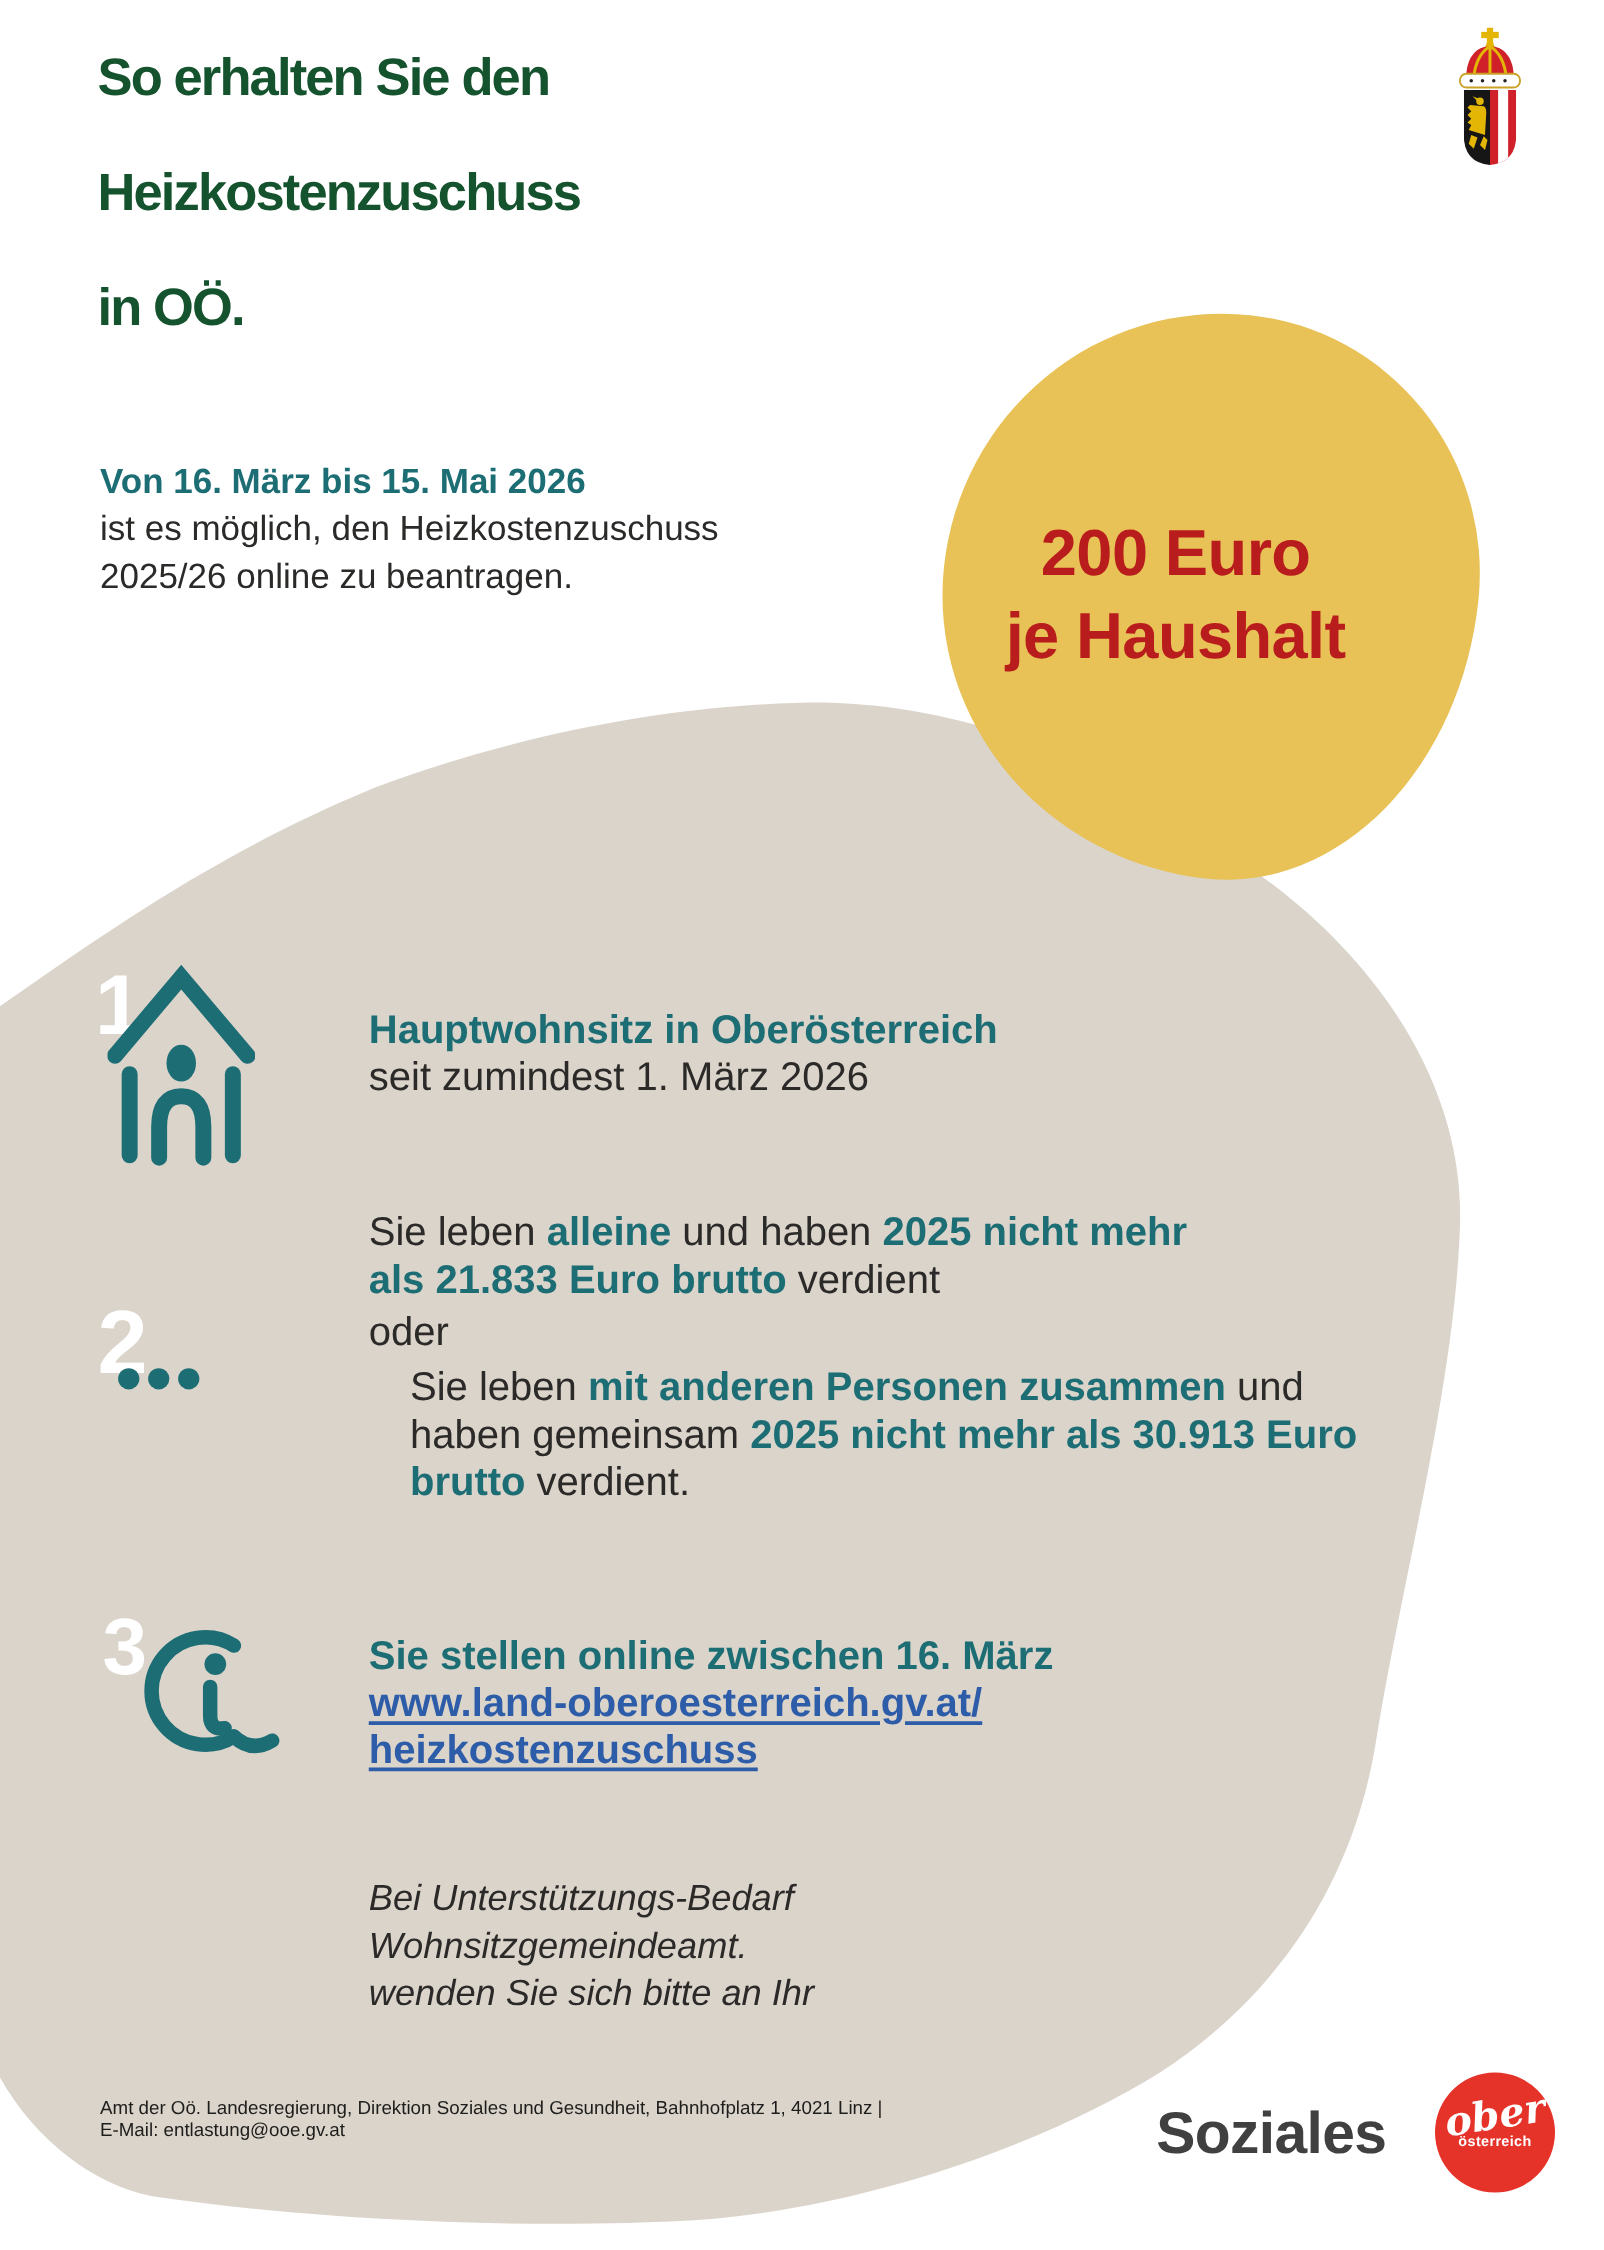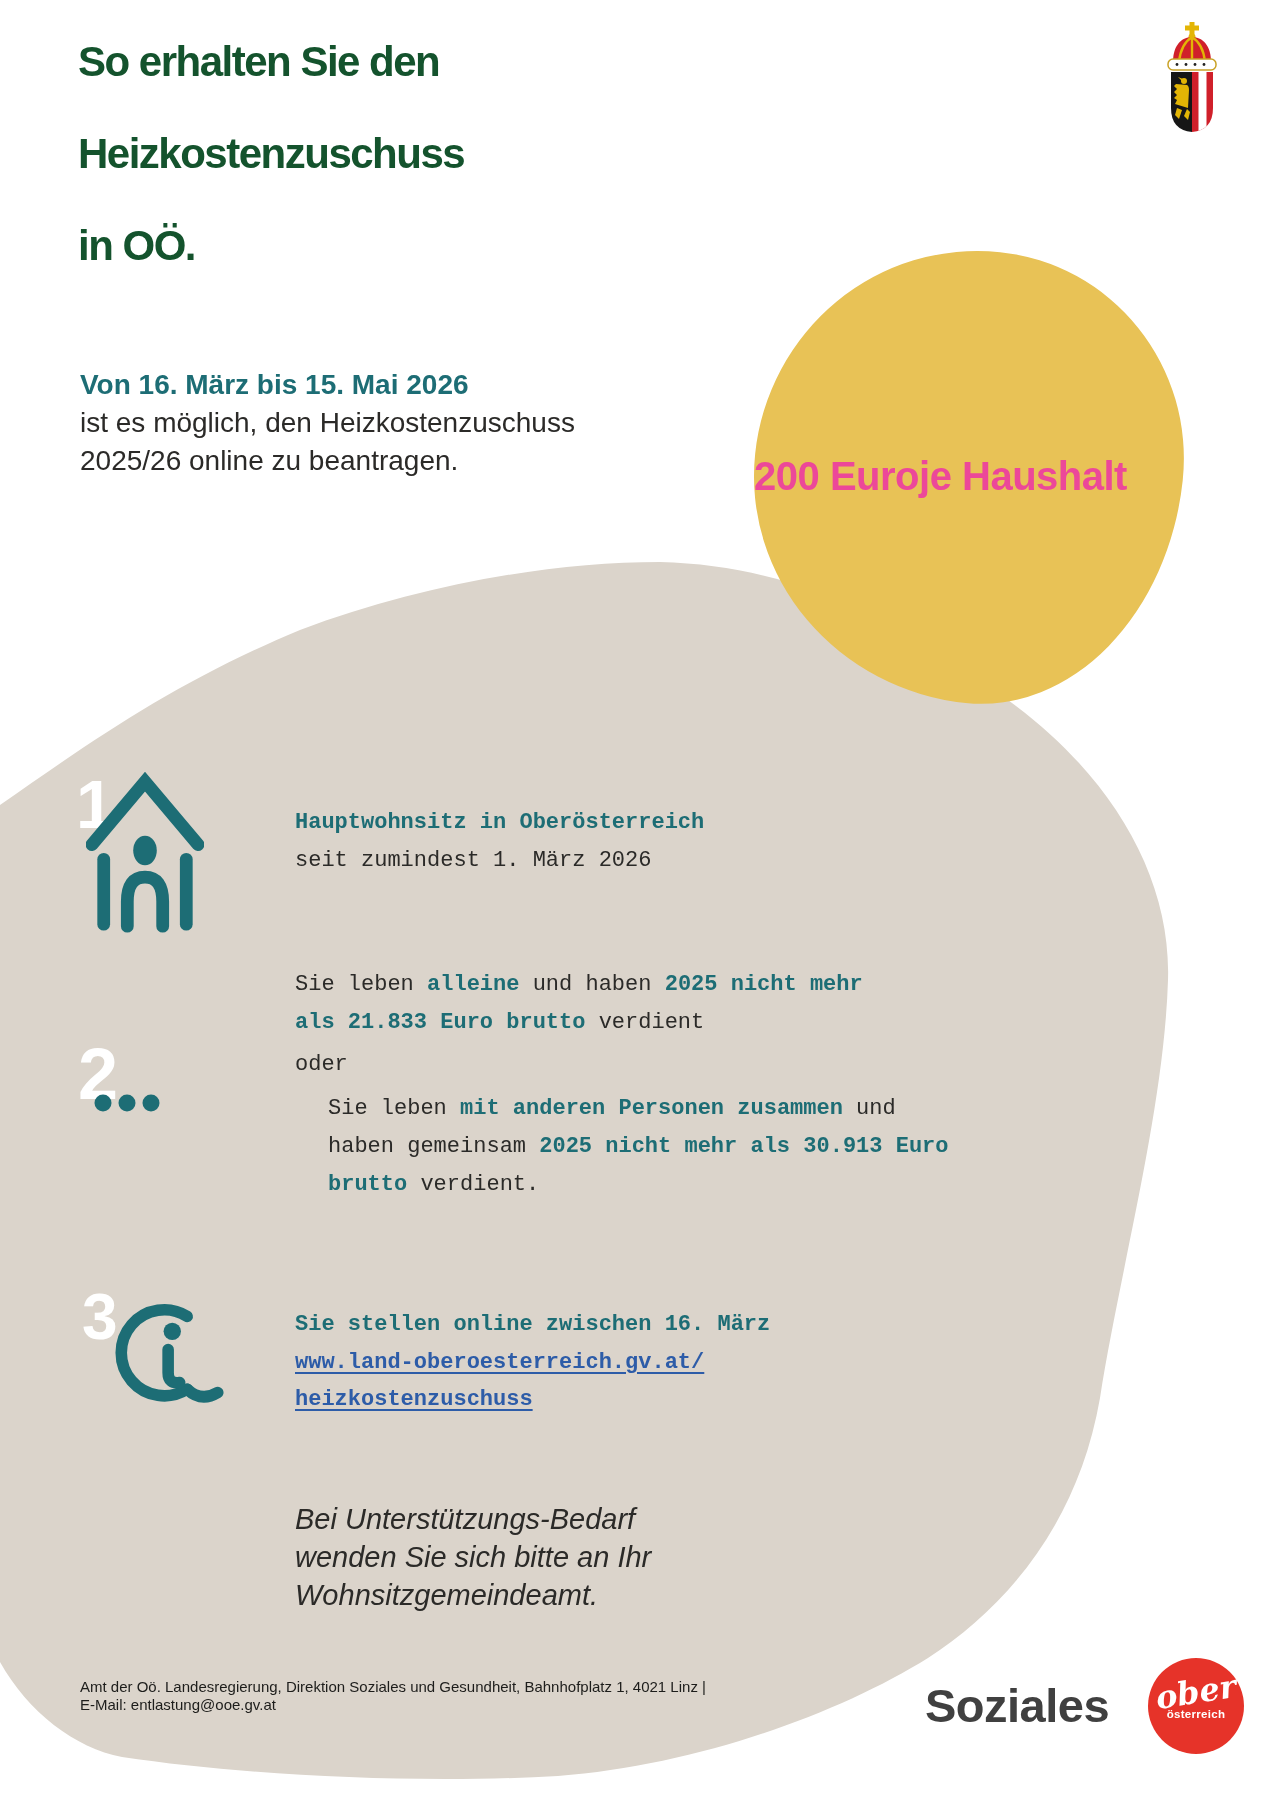--- a/index.html
+++ b/index.html
@@ -9,23 +9,23 @@
   }
   
   .beige-blob{position:absolute;left:0;top:0;z-index:0;}
   .badge-shape{
     position:absolute;left:754px;top:250px;width:428px;height:452px;z-index:1;
     background:#e8c256;border-radius:52% 48% 45% 55% / 50% 46% 54% 50%;
     transform:rotate(6deg);
   }
   .badge-text{
     position:absolute;left:754px;top:250px;width:428px;height:452px;z-index:2;
-    display:flex;flex-direction:row;align-items:center;justify-content:center;
+    display:flex;flex-direction:column;align-items:center;justify-content:center;
     padding-right:55px;box-sizing:border-box;
-    color:#ec4899;font-weight:800;font-size:40px;line-height:66px;letter-spacing:-0.5px;
+    color:#b91c1c;font-weight:800;font-size:52px;line-height:66px;letter-spacing:-0.5px;
     text-align:center;
   }
   
   .title{
     position:absolute;left:78px;top:16px;z-index:2;
     font-size:42px;line-height:92px;font-weight:800;letter-spacing:-1.5px;color:#14532d;
   }
   .emblem{position:absolute;left:1158px;top:22px;z-index:2;}
   
   .intro{position:absolute;left:80px;top:366px;z-index:2;font-size:28px;line-height:38px;}
@@ -34,21 +34,21 @@
   
   .step-number{
     position:absolute;z-index:2;color:#ffffff;font-weight:800;line-height:1;
   }
   .n1{left:76px;top:770px;font-size:68px;}
   .n2{left:78px;top:1038px;font-size:72px;}
   .n3{left:82px;top:1285px;font-size:64px;}
   .icon-house{position:absolute;left:86px;top:764px;z-index:3;}
   .icon-dots{position:absolute;left:94px;top:1094px;z-index:3;}
   .icon-at{position:absolute;left:102px;top:1296px;z-index:3;}
-  .txtcol{position:absolute;left:295px;z-index:2;font-size:22px;line-height:38px;font-family:Liberation Mono, monospace;}
+  .txtcol{position:absolute;left:295px;z-index:2;font-size:32px;line-height:38px;}
   .teal{color:#1d6d75;font-weight:700;}
   .dark{color:#2b2a28;font-weight:400;}
   .step1-heading{top:804px;}
   .step1-line{top:842px;}
   .s2p1{top:966px;}
   .s2or{top:1046px;}
   .s2p2{top:1090px;margin-left:33px;}
   .s3blk{top:1306px;line-height:37.5px;}
   .weblink{color:#2d5ca8;font-weight:600;text-decoration:underline;text-underline-offset:4px;}
   .note{
@@ -183,22 +183,22 @@
     <circle cx="85" cy="40" r="10.5" fill="#1d6d75"></circle>
   </svg>
   <div class="txtcol s3blk">
     <div class="teal">Sie stellen online zwischen 16. März</div>
     <div><a class="weblink" href="#">www.land-oberoesterreich.gv.at/</a></div>
     <div><a class="weblink" href="#">heizkostenzuschuss</a></div>
   </div>
 
   <div class="note">
     <div>Bei Unterstützungs-Bedarf</div>
+    <div>Wohnsitzgemeindeamt.</div>
     <div>wenden Sie sich bitte an Ihr</div>
-    <div>Wohnsitzgemeindeamt.</div>
   </div>
 
   <div class="footer">
     <div>Amt der Oö. Landesregierung, Direktion Soziales und Gesundheit, Bahnhofplatz 1, 4021 Linz |</div>
     <div>E-Mail: entlastung@ooe.gv.at</div>
   </div>
 
   <div class="wordmark">Soziales</div>
 
   <div class="logo-circle">

